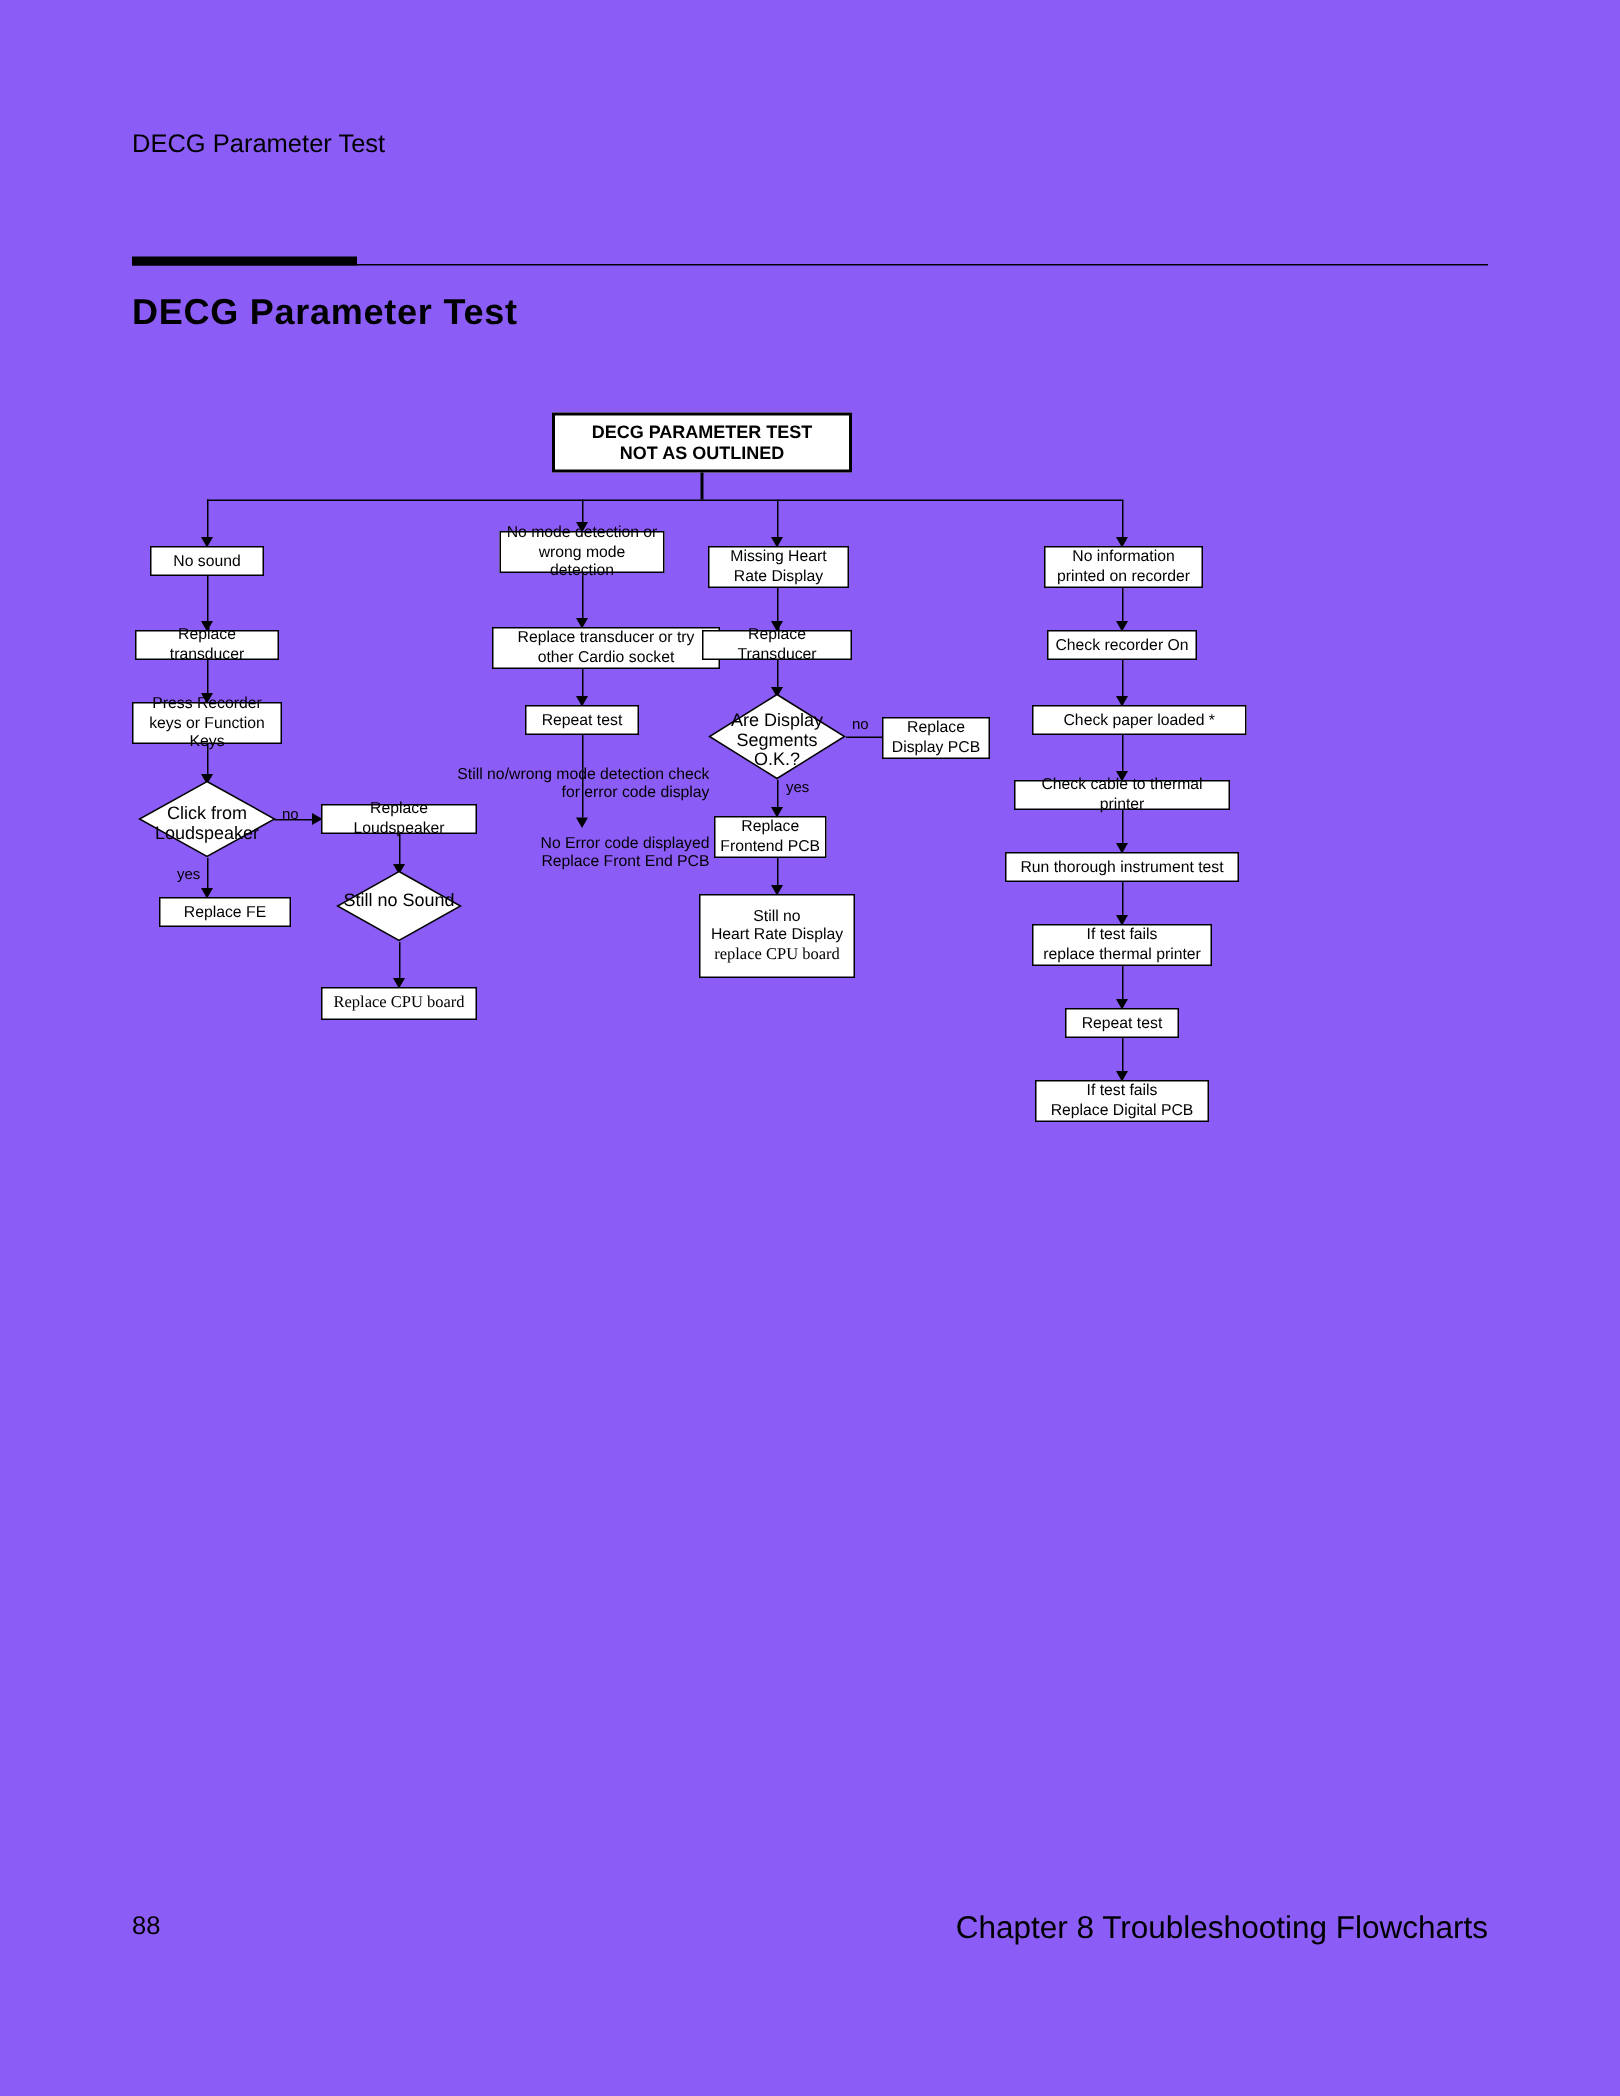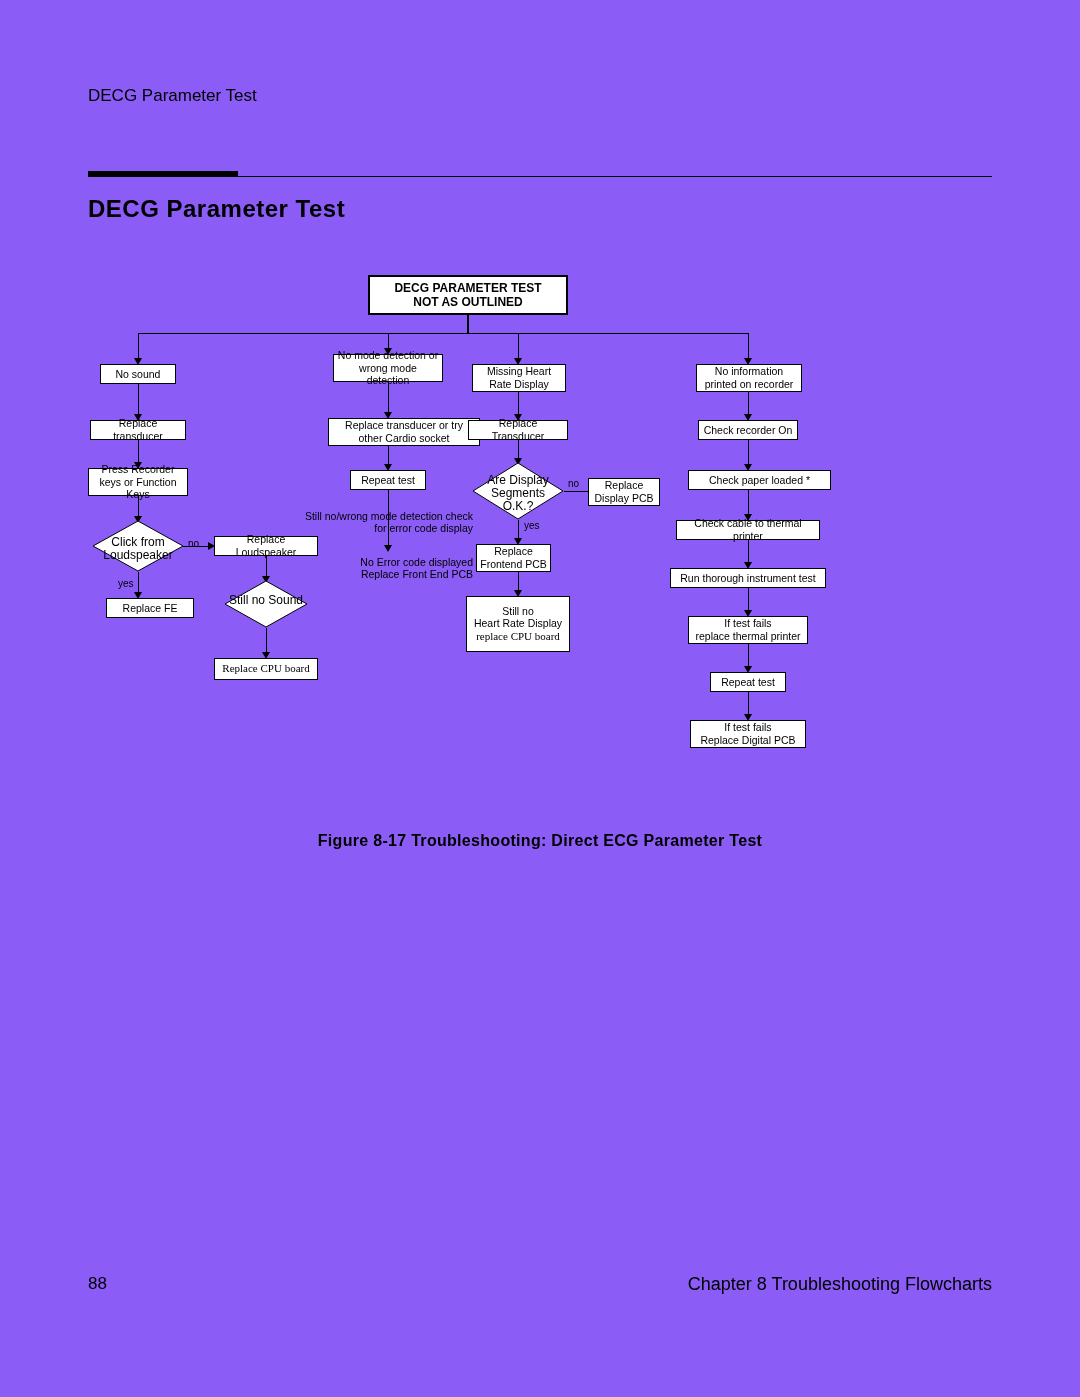--- a/index.html
+++ b/index.html
@@ -4,21 +4,21 @@
 <style>
   html,body{margin:0;padding:0;background:#fff;font-family:Arial,Helvetica,sans-serif;color:#000}
   .page{width:1080px;height:1397px;position:relative;background:#8b5cf6}
   .running-head{position:absolute;left:88px;top:86px;font-size:17px}
   .rule-wrap{position:absolute;left:88px;top:171px;width:904px}
   .rule-thick{position:absolute;left:0;top:0;width:150px;height:6px;background:#000}
   .rule-thin{position:absolute;left:0;top:5px;width:904px;height:1px;background:#000}
   .h1{position:absolute;left:88px;top:195px;font-size:24px;font-weight:bold;letter-spacing:0.5px}
   .caption{position:absolute;left:0;width:1080px;top:832px;text-align:center;font-size:16px;font-weight:bold;letter-spacing:0.3px}
   .footer-left{position:absolute;left:88px;top:1274px;font-size:17px}
-  .footer-right{position:absolute;right:88px;top:1274px;font-size:18px}
+  .footer-right{position:absolute;right:88px;top:1274px;font-size:21px}
 
   .flow{position:absolute;left:88px;top:260px;width:904px;height:560px}
   .box{position:absolute;border:1px solid #000;background:#fff;text-align:center;font-size:10.5px;line-height:1.2;display:flex;align-items:center;justify-content:center;padding:2px 3px;box-sizing:border-box}
   .box.seriffed{font-family:"Times New Roman",Times,serif;font-size:11px}
   .title-box{border:2px solid #000;font-weight:bold;font-size:12px;padding:6px 16px}
   .title-inner{}
   .dlabel{position:absolute;font-size:12px;text-align:center;line-height:1.1;width:80px;margin-left:-40px}
   .small-label{position:absolute;font-size:10px}
   .note{position:absolute;font-size:10.5px;text-align:right;line-height:1.15;width:170px}
 
@@ -174,17 +174,16 @@
       <div class="arrow-down" style="left:660px;top:454px"></div>
   <div class="box" style="left:602px;top:460px;width:116px;height:28px">
     <div>
       <div>If test fails</div>
       <div>Replace Digital PCB</div>
     </div>
   </div>
 
 </div>
 
-<div class="caption">Figure 8-17  Troubleshooting: Direct ECG Parameter Test</div>
 <div class="footer-left">88</div>
 <div class="footer-right">Chapter 8   Troubleshooting Flowcharts</div>
 
 </div>
 
 </body></html>

